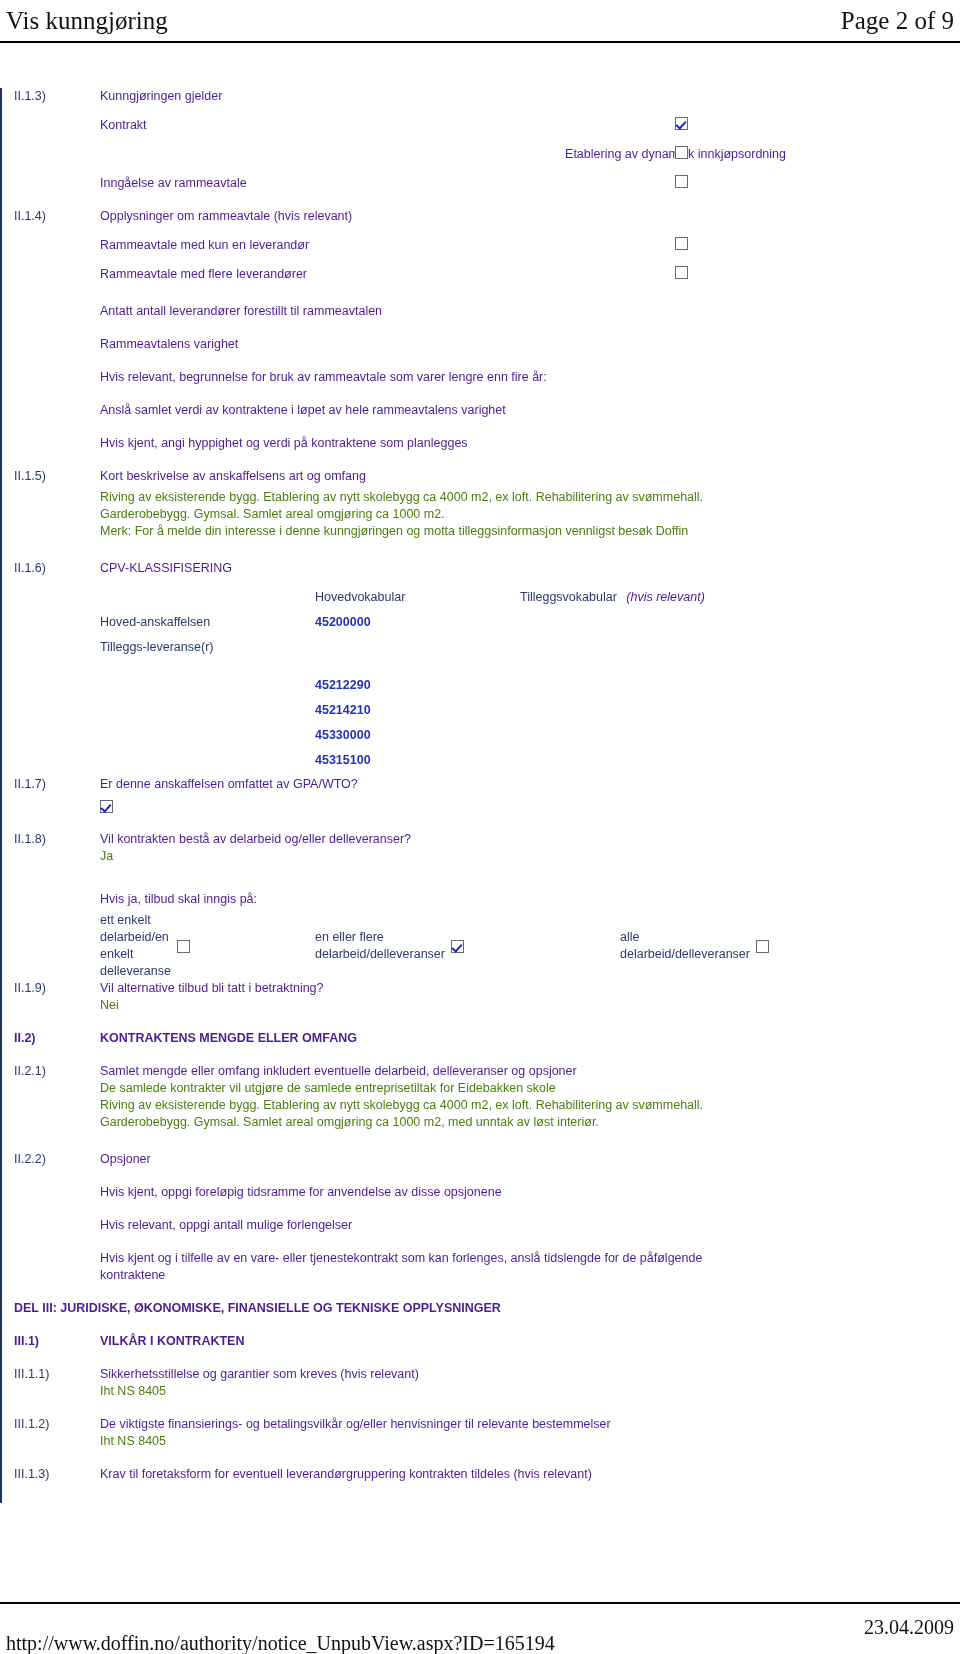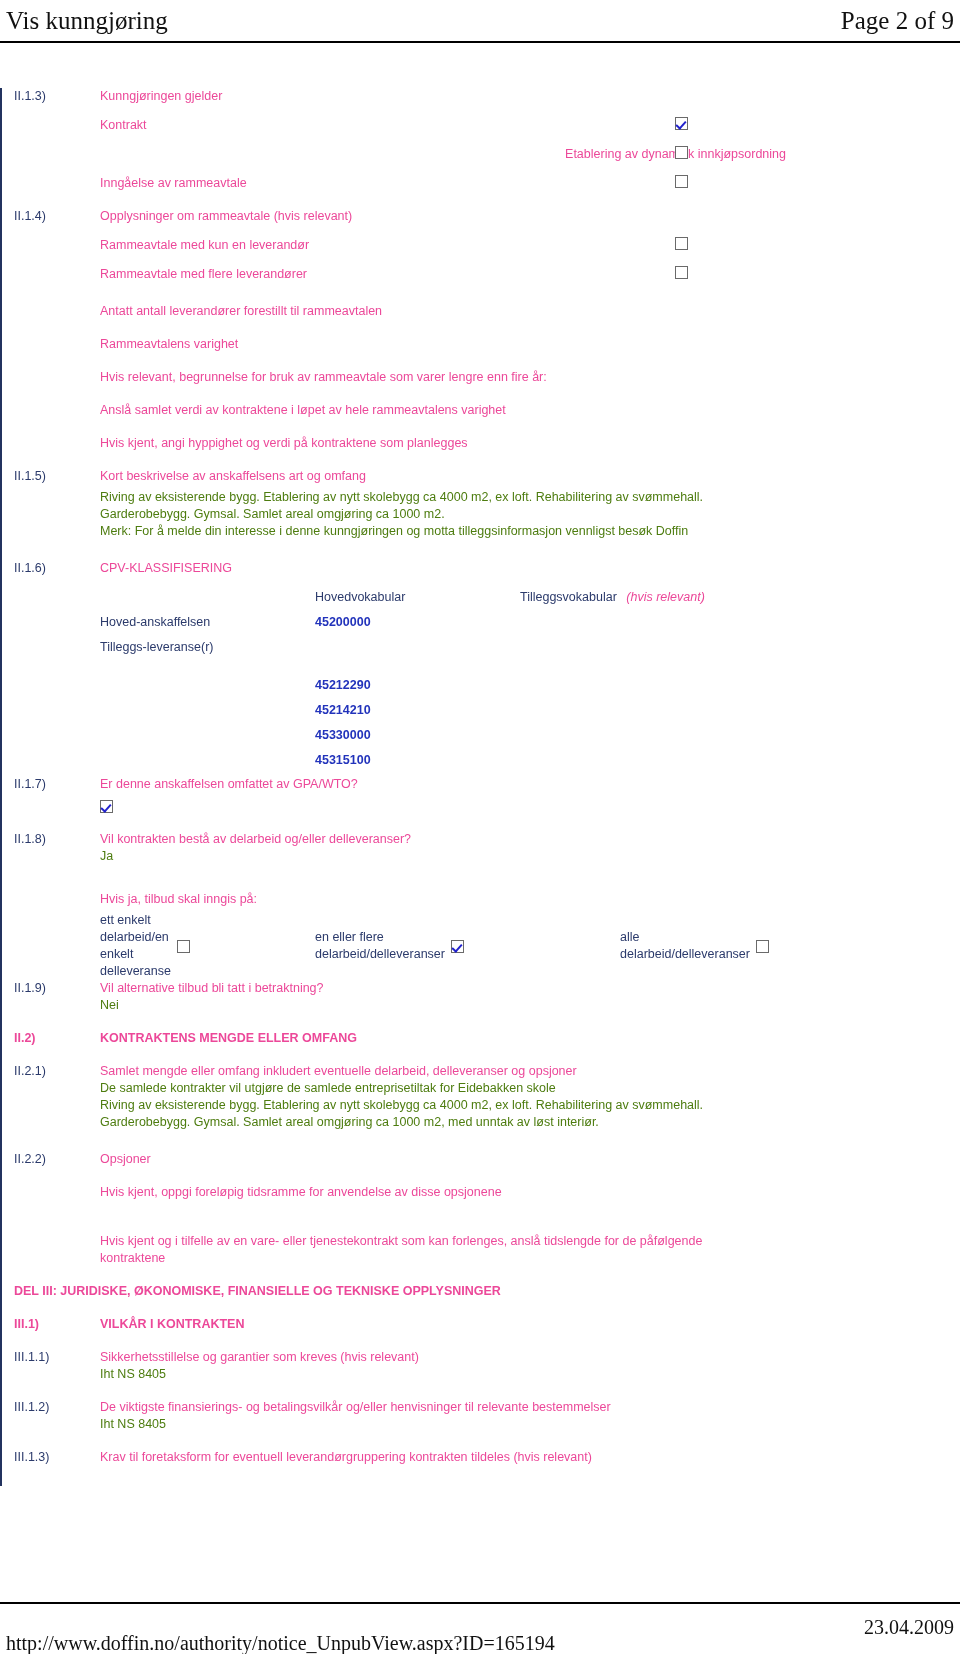--- a/index.html
+++ b/index.html
@@ -62,21 +62,21 @@
     white-space: nowrap;
   }
   .body-col {
     margin-left: 86px;
     padding-right: 10px;
   }
 
   .t {
     font-size: 12.5px;
     line-height: 17px;
-    color: #ec4899;
+    color: #4c1d95;
     white-space: nowrap;
   }
   .t.blue   { color: #4d7c0f; }
   .t.bold   { font-weight: bold; }
   .t.italic { font-style: italic; }
 
   .gap4  { height: 4px; }
   .gap12 { height: 12px; }
   .gap16 { height: 16px; }
   .gap20 { height: 20px; }
@@ -332,20 +332,21 @@
 
   <div class="gap20"></div>
 
   <div class="row">
     <span class="lbl">II.2.2)</span>
     <div class="body-col">
       <div class="t">Opsjoner</div>
       <div class="gap16"></div>
       <div class="t">Hvis kjent, oppgi foreløpig tidsramme for anvendelse av disse opsjonene</div>
       <div class="gap16"></div>
+      <div class="t">Hvis relevant, oppgi antall mulige forlengelser</div>
       <div class="gap16"></div>
       <div class="t">Hvis kjent og i tilfelle av en vare- eller tjenestekontrakt som kan forlenges, anslå tidslengde for de påfølgende</div>
       <div class="t">kontraktene</div>
     </div>
   </div>
 
   <div class="gap16"></div>
 
   <div class="row">
     <div style="padding-left:0;">

